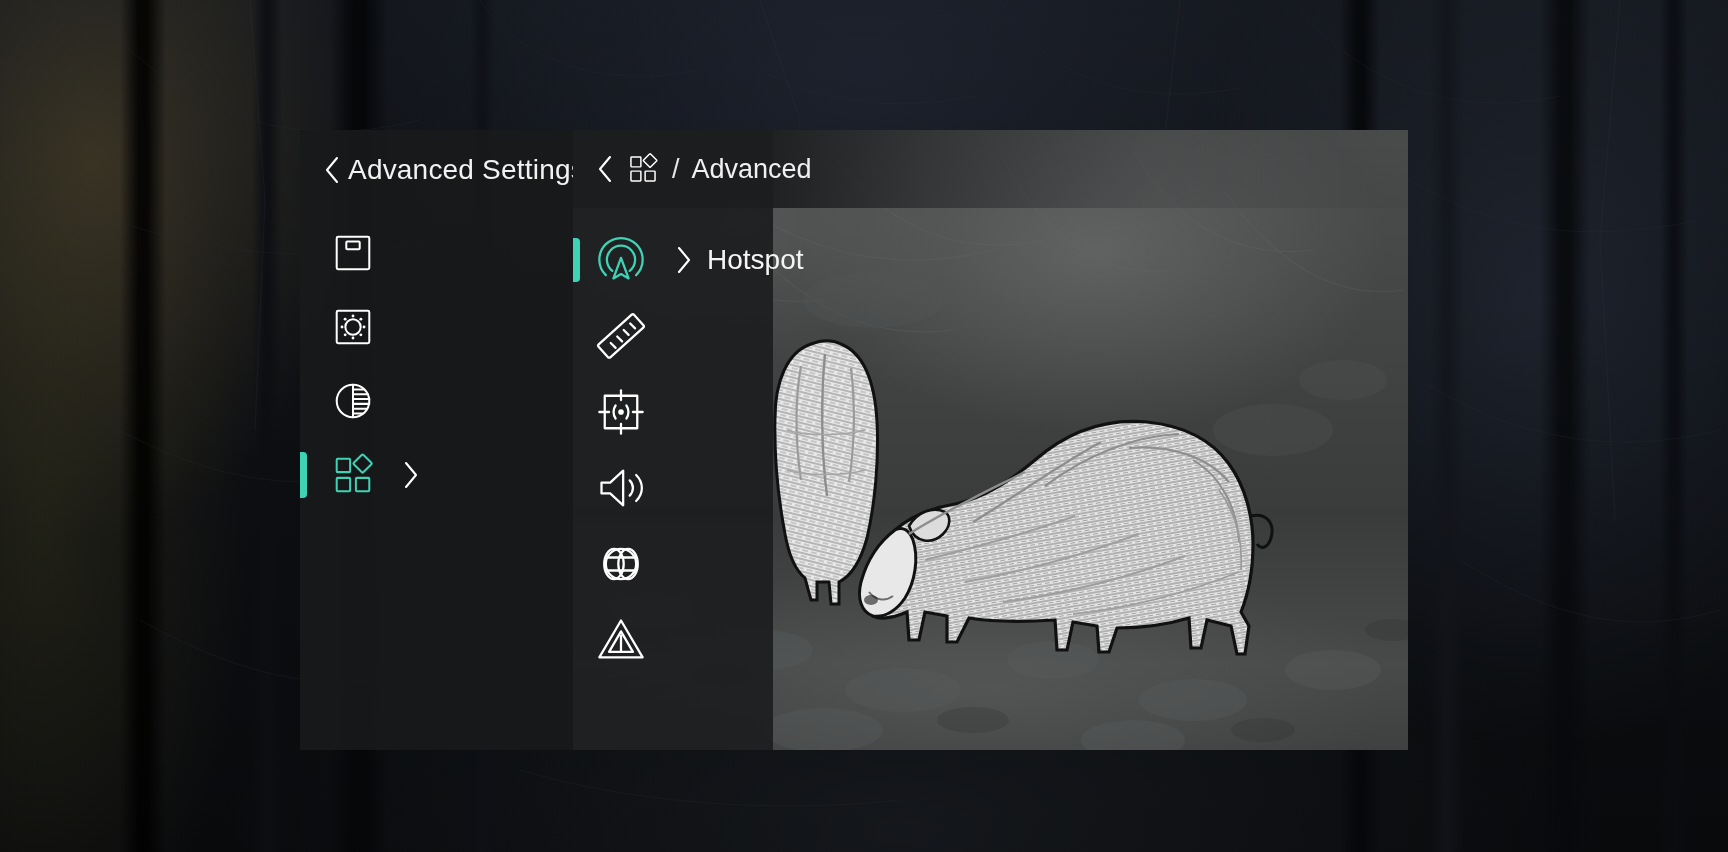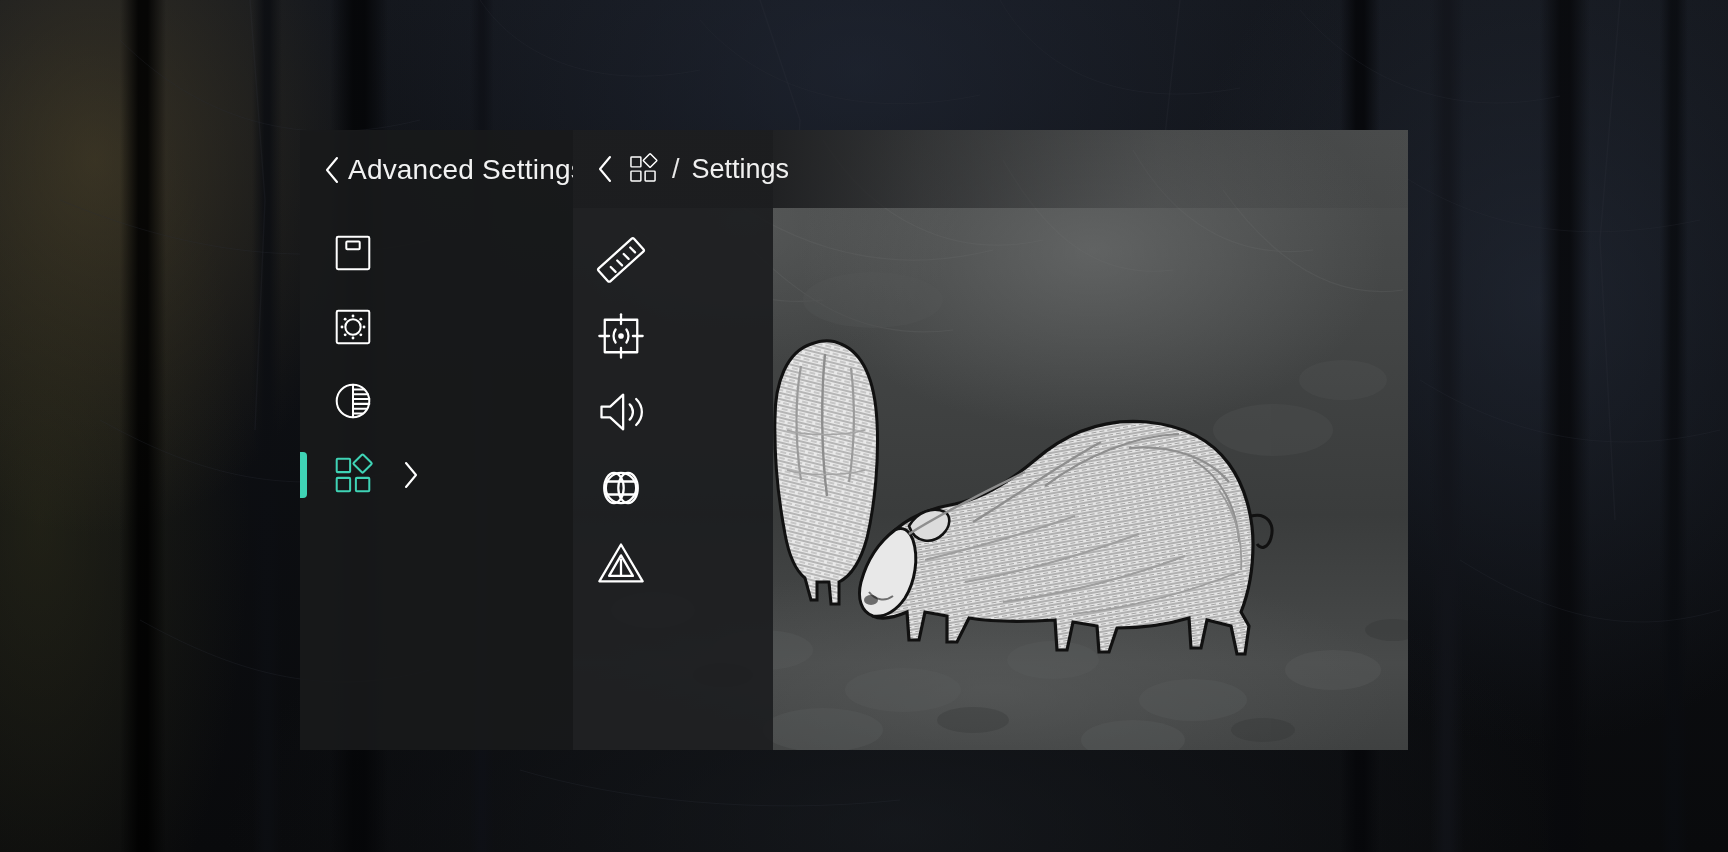--- a/index.html
+++ b/index.html
@@ -401,25 +401,39 @@
       <svg width="20" height="32" viewBox="0 0 20 32">
         <path class="ic" stroke-width="3" d="M15,4 L5,16 L15,28"></path>
       </svg>
       <svg width="34" height="34" viewBox="0 0 48 48">
         <rect class="ic" stroke-width="3" x="7" y="7" width="14" height="14" rx="1"></rect>
         <rect class="ic" stroke-width="3" x="27" y="5" width="14" height="14" rx="1" transform="rotate(45 34 12)"></rect>
         <rect class="ic" stroke-width="3" x="7" y="27" width="14" height="14" rx="1"></rect>
         <rect class="ic" stroke-width="3" x="27" y="27" width="14" height="14" rx="1"></rect>
       </svg>
       <span class="slash">/</span>
-      <span>Settings</span>
+      <span>Advanced</span>
     </div>
 
     <div id="right-rows">
 
+      <div class="rnav-row selected">
+        <span class="sel-bar"></span>
+        <svg class="rnav-ico" viewBox="0 0 48 48">
+          <path class="ic ic-teal" stroke-width="2.6" d="M10,38 A20,20 0 1 1 38,38"></path>
+          <path class="ic ic-teal" stroke-width="2.6" d="M16,34 A13,13 0 1 1 32,34"></path>
+          <path class="ic ic-teal" stroke-width="2.6" d="M24,22 L31,41 L24,37 L17,41 Z"></path>
+        </svg>
+        <span class="rnav-label">
+          <svg width="18" height="30" viewBox="0 0 18 30">
+            <path class="ic" stroke-width="3.2" d="M4,3 L14,15 L4,27"></path>
+          </svg>
+          <span>Hotspot</span>
+        </span>
+      </div>
 
       <div class="rnav-row">
 
         <svg class="rnav-ico" viewBox="0 0 48 48">
           <rect class="ic" stroke-width="2.6" x="2" y="16" width="44" height="16" rx="1.5" transform="rotate(-42 24 24)"></rect>
           <g class="ic" stroke-width="2.4">
             <path d="M14.5,30.5 L19,35"></path>
             <path d="M20.5,24.5 L25,29"></path>
             <path d="M26.5,18.5 L31,23"></path>
             <path d="M32.5,12.5 L37,17"></path>

